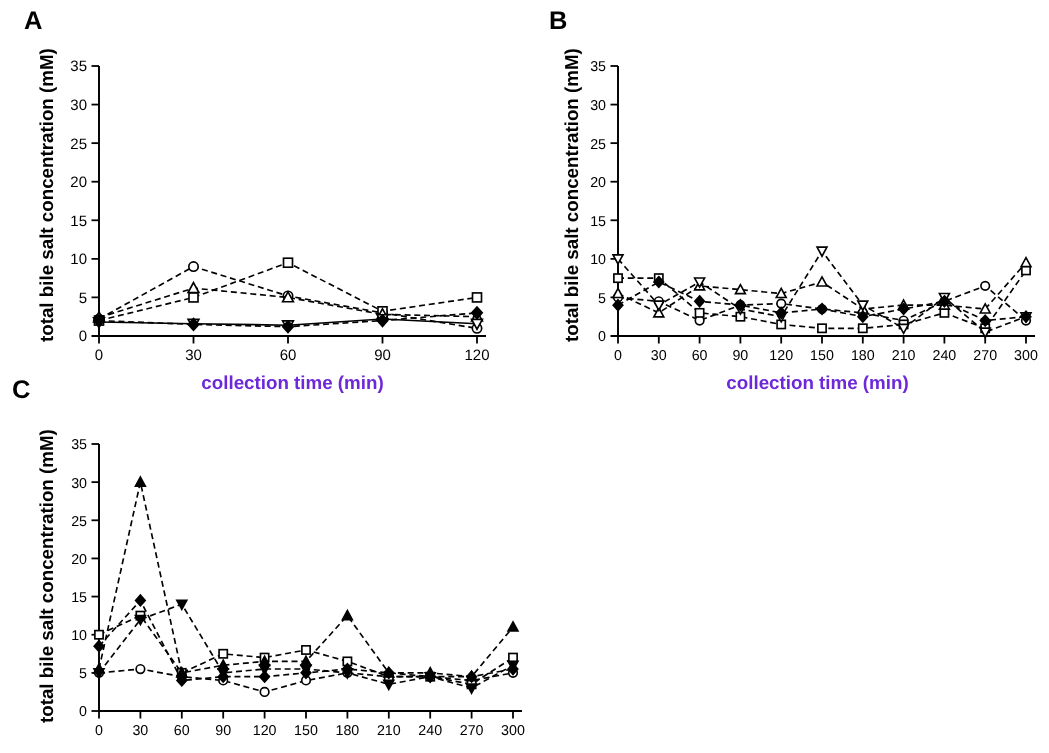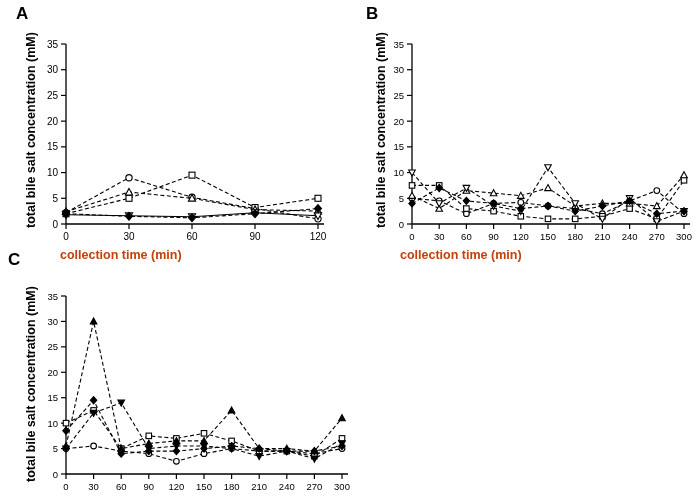--- a/index.html
+++ b/index.html
@@ -18,22 +18,22 @@
     font-weight:bold;
     font-family:"Liberation Sans", sans-serif;
     color:#000;
   }
   .plot-wrap{position:absolute;}
   svg{display:block;}
   .axis-title-x{
     position:absolute;
     font-size:12.5px;
     font-weight:bold;
-    text-align:left;
-    color:#c2410c;
+    text-align:center;
+    color:#6d28d9;
   }
   .axis-title-y{
     position:absolute;
     font-size:12.5px;
     font-weight:bold;
     color:#000;
     transform-origin:left top;
     transform:rotate(-90deg);
     white-space:nowrap;
   }

